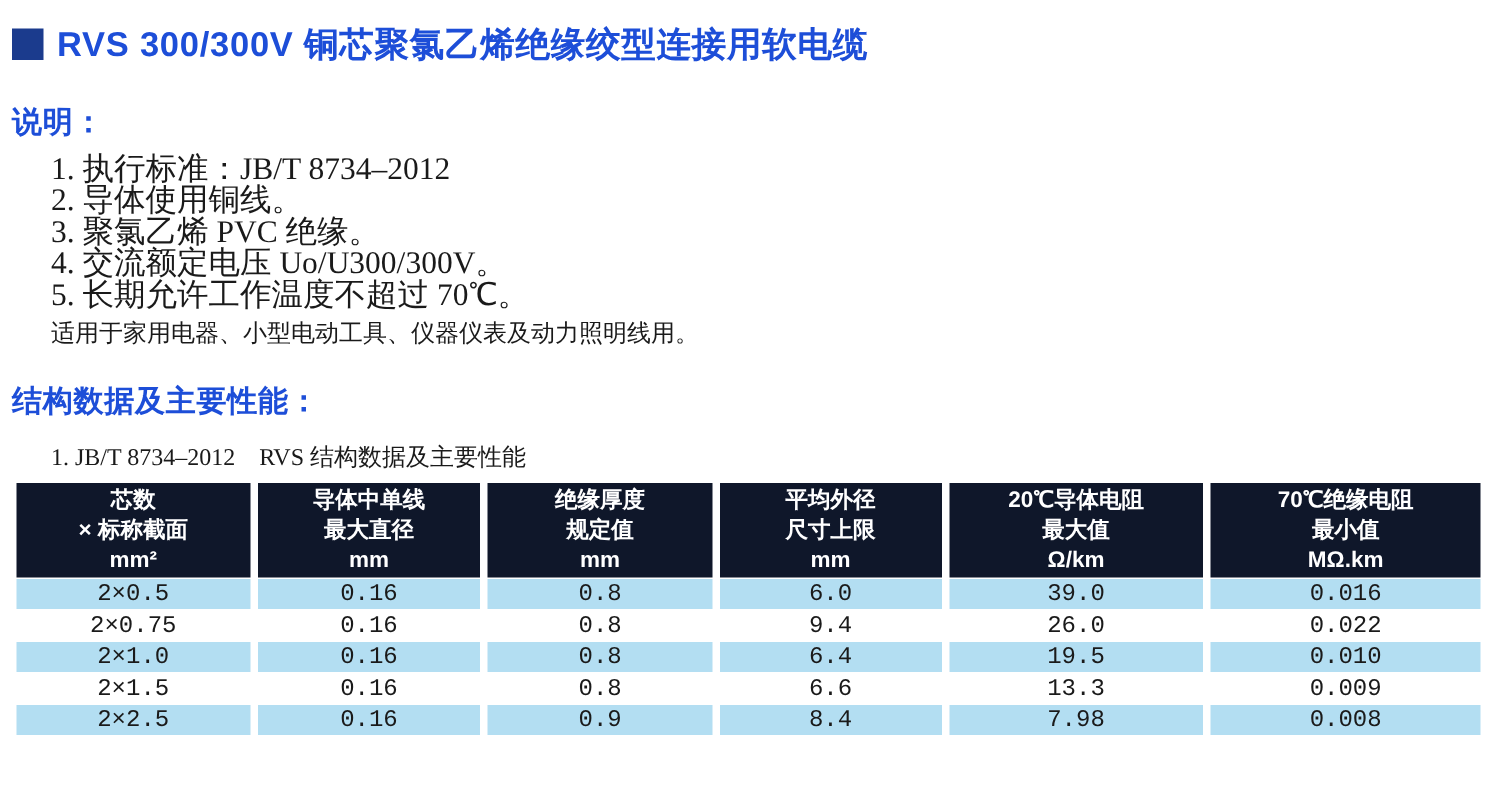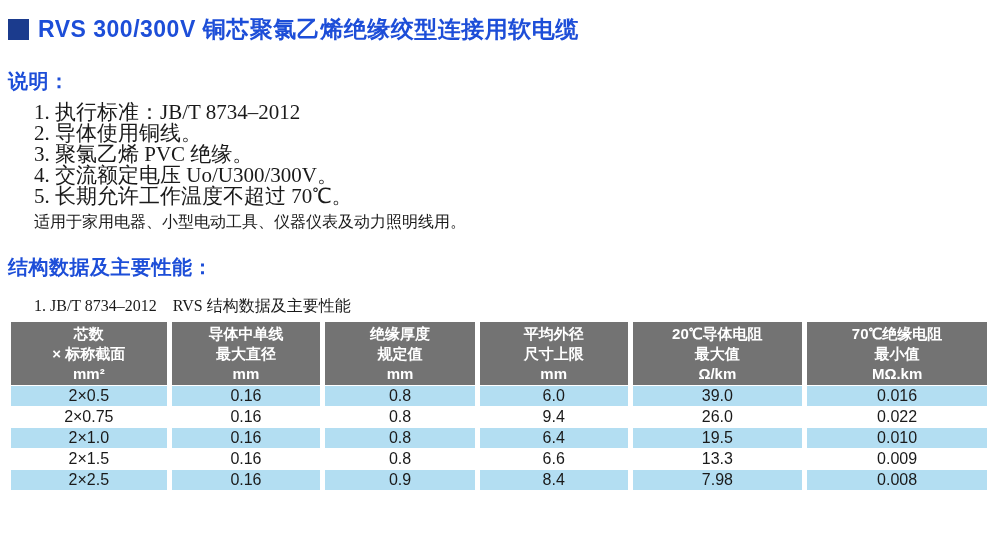--- a/index.html
+++ b/index.html
@@ -48,39 +48,39 @@
   
   table.spec {
     margin-top: 5px;
     margin-left: -2px;
     width: 986px;
     table-layout: fixed;
     border-collapse: separate;
     border-spacing: 5px 1px;
   }
   table.spec th {
-    background: #737373;
+    background: #0f172a;
     color: #ffffff;
     font-family: "Liberation Sans", sans-serif;
     font-weight: 700;
     font-size: 15px;
     line-height: 20px;
     text-align: center;
     vertical-align: middle;
     height: 61px;
     padding: 1px 0;
   }
   table.spec td {
     text-align: center;
     font-size: 16px;
     line-height: 20px;
     height: 20px;
     padding: 0;
     background: #ffffff;
-    font-family: Liberation Sans, sans-serif;
+    font-family: Liberation Mono, monospace;
   }
   table.spec tr.alt td { background: #B3DEF2; }
 </style>
 </head>
 <body>
 
 <div class="doc">
 
   <div class="title-row">
     <div class="title-square"></div>

